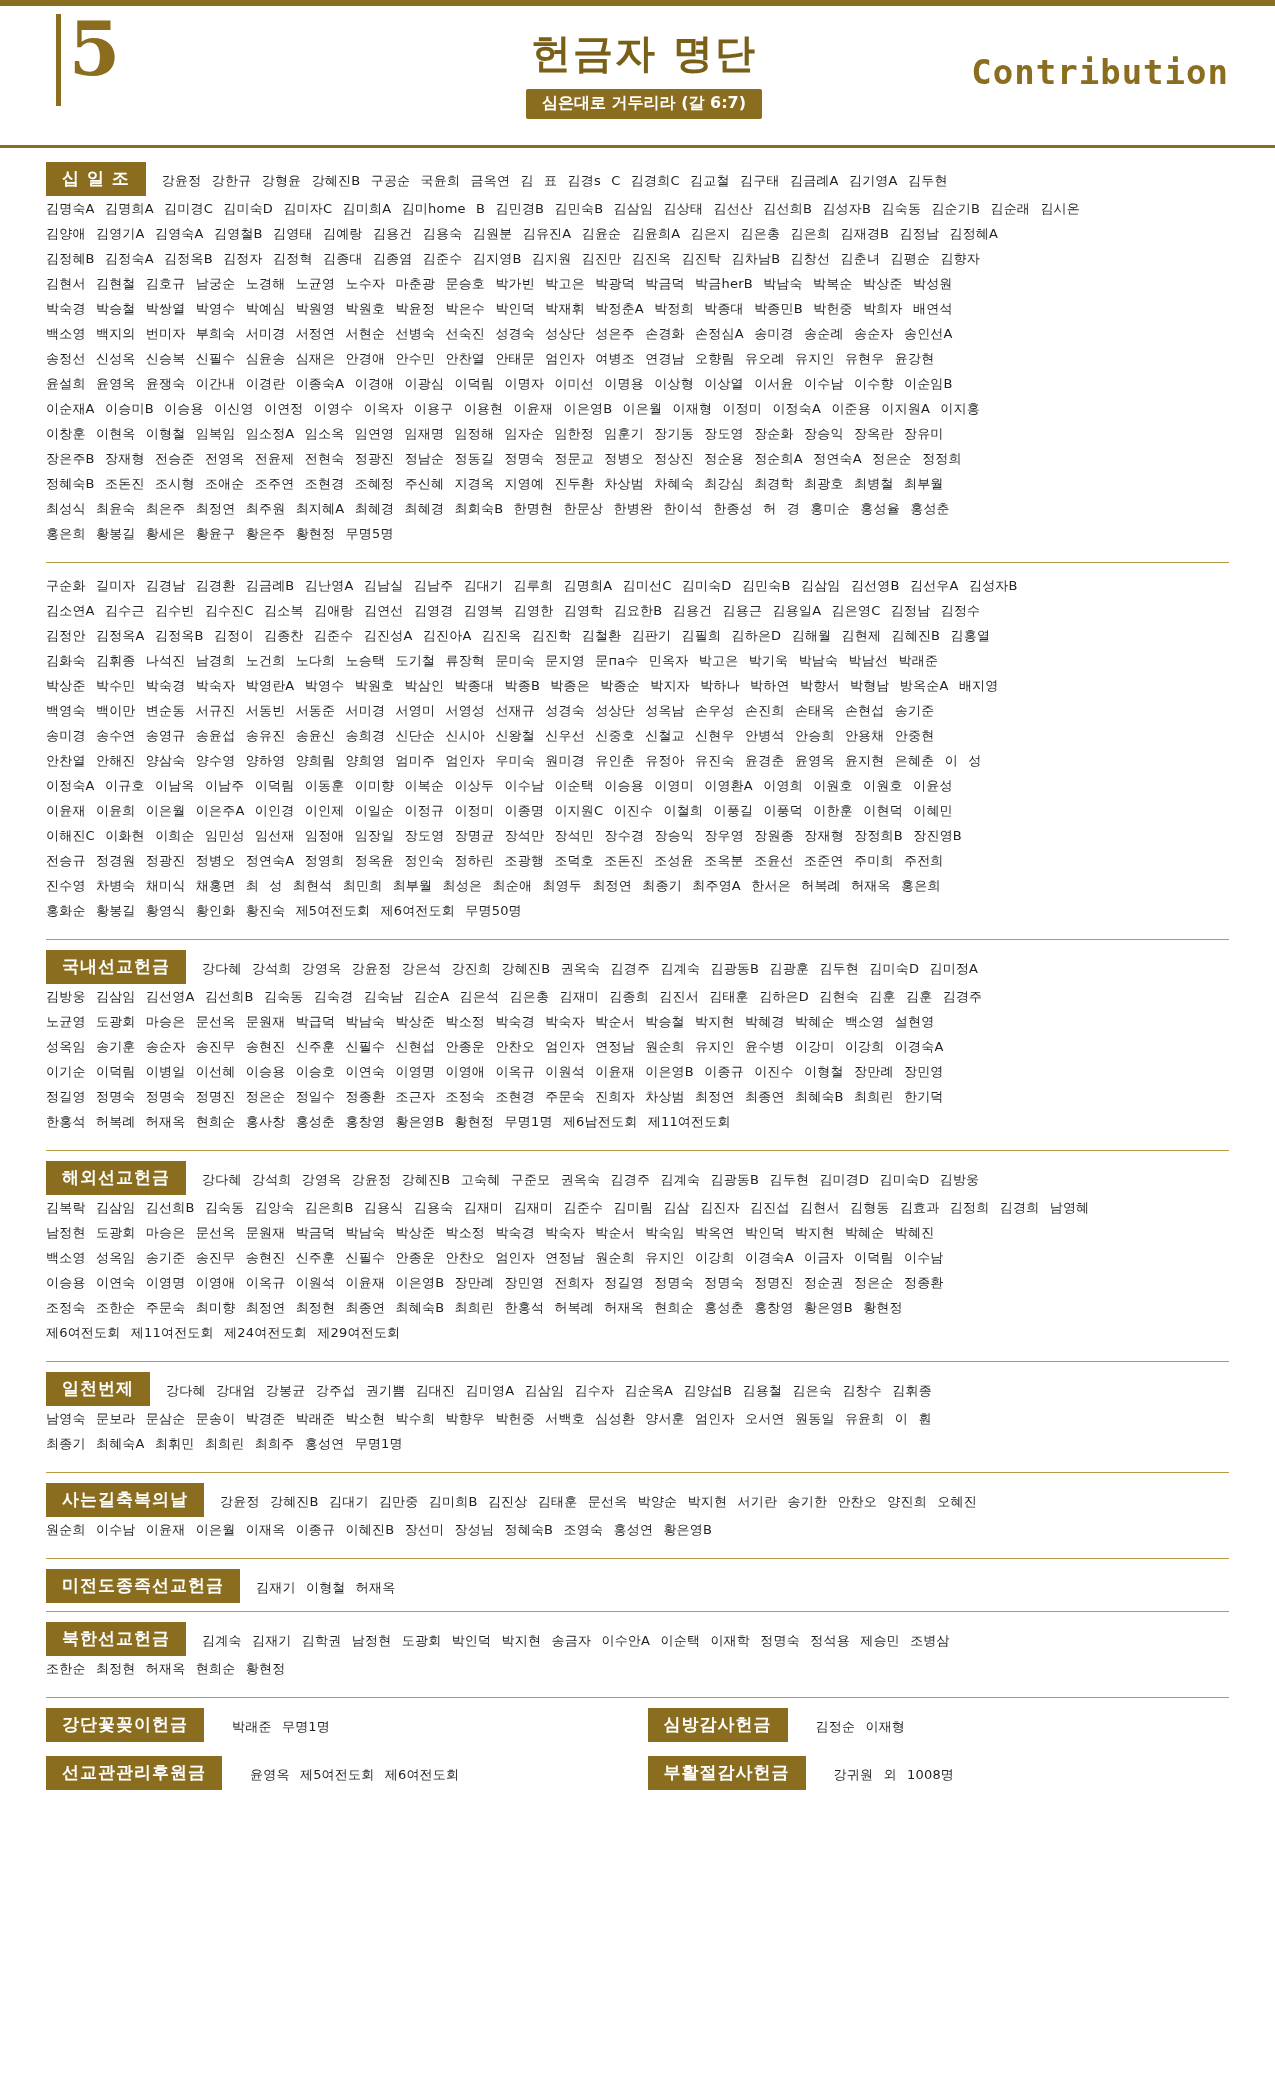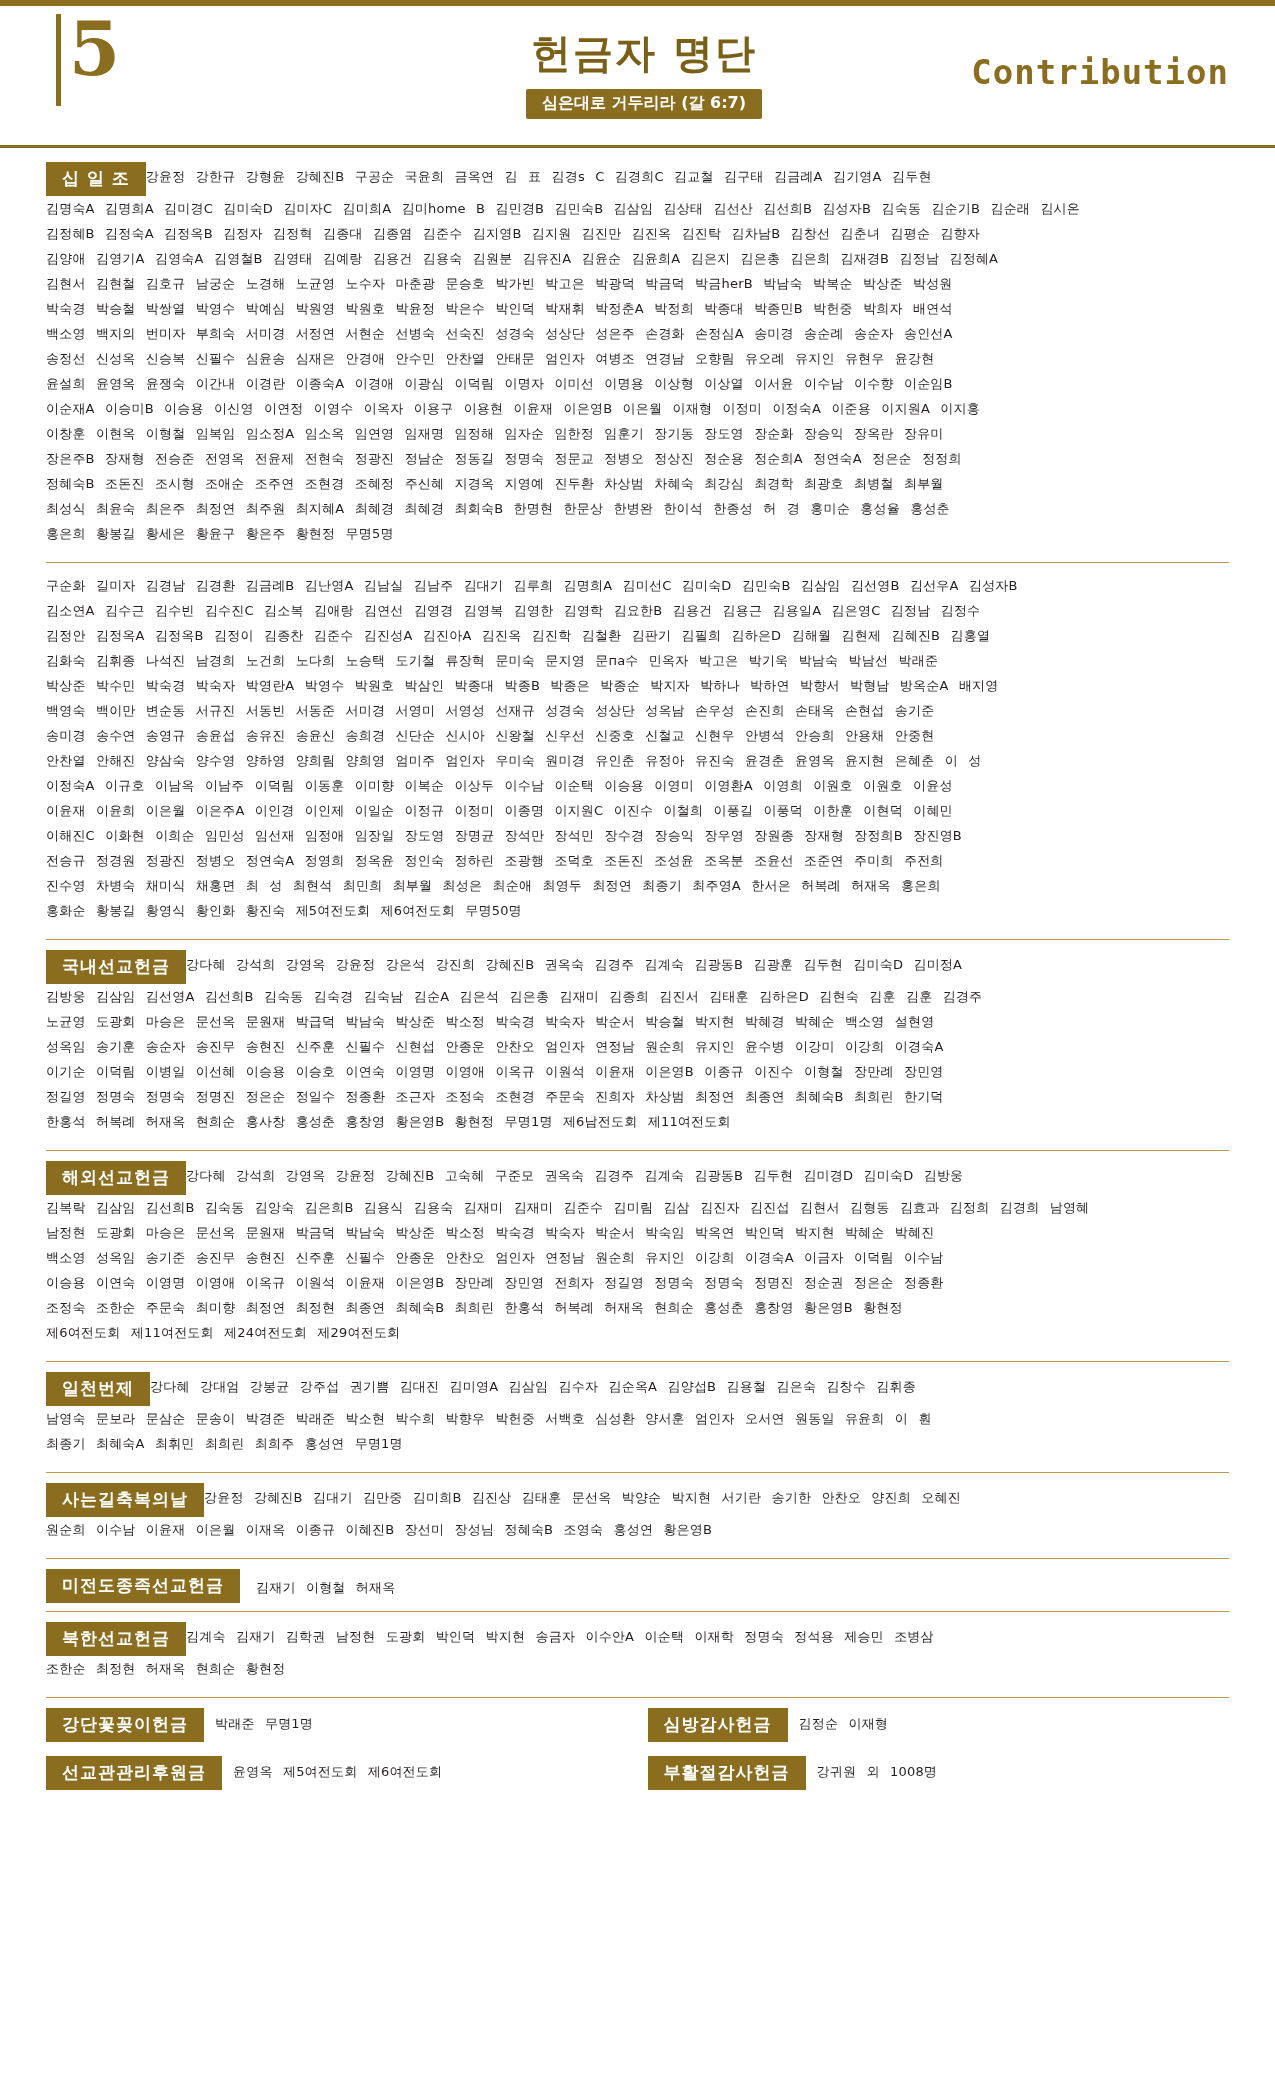--- a/index.html
+++ b/index.html
@@ -99,26 +99,26 @@
     border-top: 1.5px solid #b99a49;
     margin: 0 0 10px 0;
   }
   .names {
     font-size: 13px;
     line-height: 25px;
     color: #231f20;
     word-spacing: 6px;
     letter-spacing: 0.2px;
   }
-  .first-line { display: flex; align-items: flex-start; }
+  .first-line { display: flex; align-items: center; gap: 16px; }
   .first-line .names { flex: 1; padding-top: 2px; }
 
   
   .dual-row { display: flex; gap: 20px; margin-bottom: 14px; }
-  .dual-col { flex: 1; display: flex; align-items: flex-start; gap: 11px; }
+  .dual-col { flex: 1; display: flex; align-items: center; gap: 28px; }
   .dual-col .names { padding-top: 3px; }
 
   .small-row { display: flex; align-items: center; gap: 16px; margin-bottom: 8px; }
   .small-row .names { padding-top: 3px; }
 </style>
 </head>
 <body>
 
 <div class="page">
 
@@ -138,22 +138,22 @@
   </div>
 
   <div class="content">
 
     <div class="section">
       <div class="first-line">
         <span class="section-head">십 일 조</span>
         <div class="names">강윤정 강한규 강형윤 강혜진B 구공순 국윤희 금옥연 김 표 김경s C 김경희C 김교철 김구태 김금례A 김기영A 김두현</div>
       </div>
       <div class="names">김명숙A 김명희A 김미경C 김미숙D 김미자C 김미희A 김미home B 김민경B 김민숙B 김삼임 김상태 김선산 김선희B 김성자B 김숙동 김순기B 김순래 김시온</div>
+      <div class="names">김양애 김영기A 김영숙A 김영철B 김영태 김예랑 김용건 김용숙 김원분 김유진A 김윤순 김윤희A 김은지 김은총 김은희 김재경B 김정남 김정혜A</div>
       <div class="names">김정혜B 김정숙A 김정옥B 김정자 김정혁 김종대 김종염 김준수 김지영B 김지원 김진만 김진옥 김진탁 김차남B 김창선 김춘녀 김평순 김향자</div>
-      <div class="names">김양애 김영기A 김영숙A 김영철B 김영태 김예랑 김용건 김용숙 김원분 김유진A 김윤순 김윤희A 김은지 김은총 김은희 김재경B 김정남 김정혜A</div>
       <div class="names">김현서 김현철 김호규 남궁순 노경해 노균영 노수자 마춘광 문승호 박가빈 박고은 박광덕 박금덕 박금herB 박남숙 박복순 박상준 박성원</div>
       <div class="names">박숙경 박승철 박쌍열 박영수 박예심 박원영 박원호 박윤정 박은수 박인덕 박재휘 박정춘A 박정희 박종대 박종민B 박헌중 박희자 배연석</div>
       <div class="names">백소영 백지의 번미자 부희숙 서미경 서정연 서현순 선병숙 선숙진 성경숙 성상단 성은주 손경화 손정심A 송미경 송순례 송순자 송인선A</div>
       <div class="names">송정선 신성옥 신승복 신필수 심윤송 심재은 안경애 안수민 안찬열 안태문 엄인자 여병조 연경남 오향림 유오례 유지인 유현우 윤강현</div>
       <div class="names">윤설희 윤영옥 윤쟁숙 이간내 이경란 이종숙A 이경애 이광심 이덕림 이명자 이미선 이명용 이상형 이상열 이서윤 이수남 이수향 이순임B</div>
       <div class="names">이순재A 이승미B 이승용 이신영 이연정 이영수 이옥자 이용구 이용현 이윤재 이은영B 이은월 이재형 이정미 이정숙A 이준용 이지원A 이지홍</div>
       <div class="names">이창훈 이현옥 이형철 임복임 임소정A 임소옥 임연영 임재명 임정해 임자순 임한정 임훈기 장기동 장도영 장순화 장승익 장옥란 장유미</div>
       <div class="names">장은주B 장재형 전승준 전영옥 전윤제 전현숙 정광진 정남순 정동길 정명숙 정문교 정병오 정상진 정순용 정순희A 정연숙A 정은순 정정희</div>
       <div class="names">정혜숙B 조돈진 조시형 조애순 조주연 조현경 조혜정 주신혜 지경옥 지영예 진두환 차상범 차혜숙 최강심 최경학 최광호 최병철 최부월</div>
       <div class="names">최성식 최윤숙 최은주 최정연 최주원 최지혜A 최혜경 최혜경 최회숙B 한명현 한문상 한병완 한이석 한종성 허 경 홍미순 홍성율 홍성춘</div>

